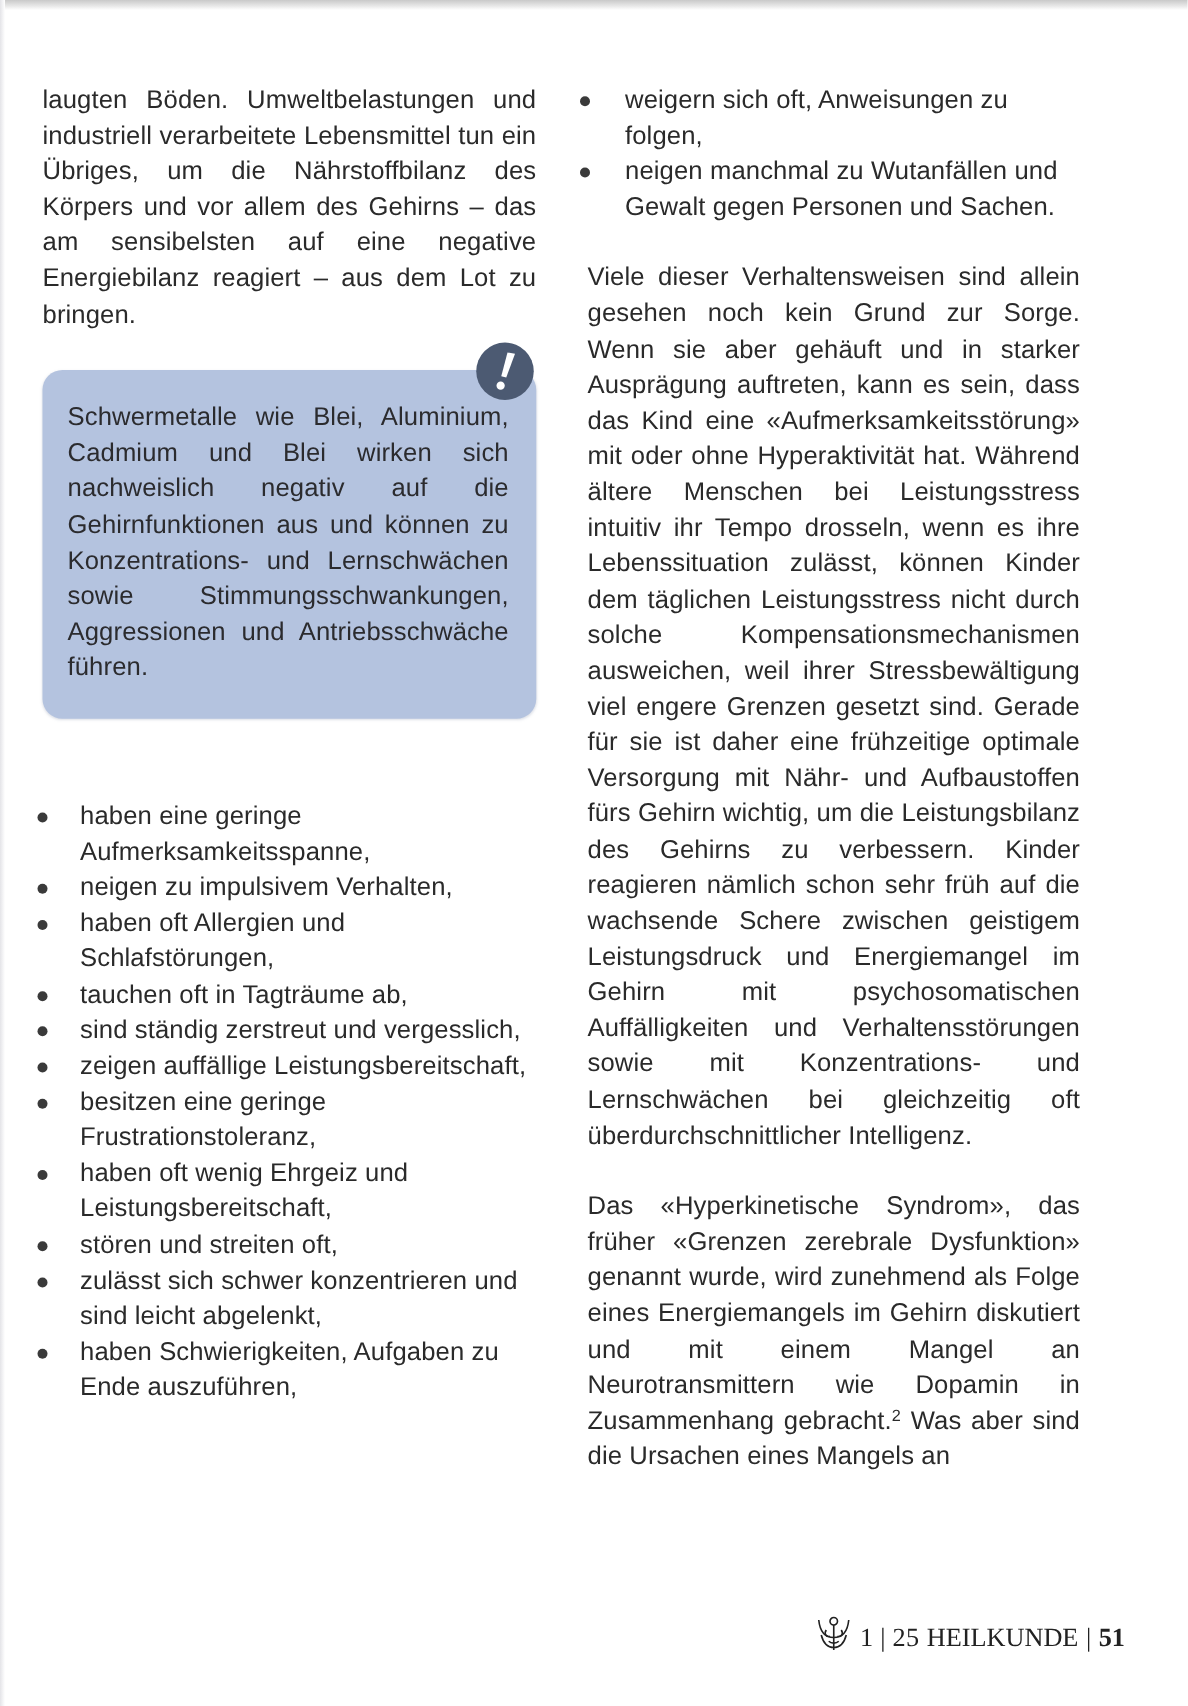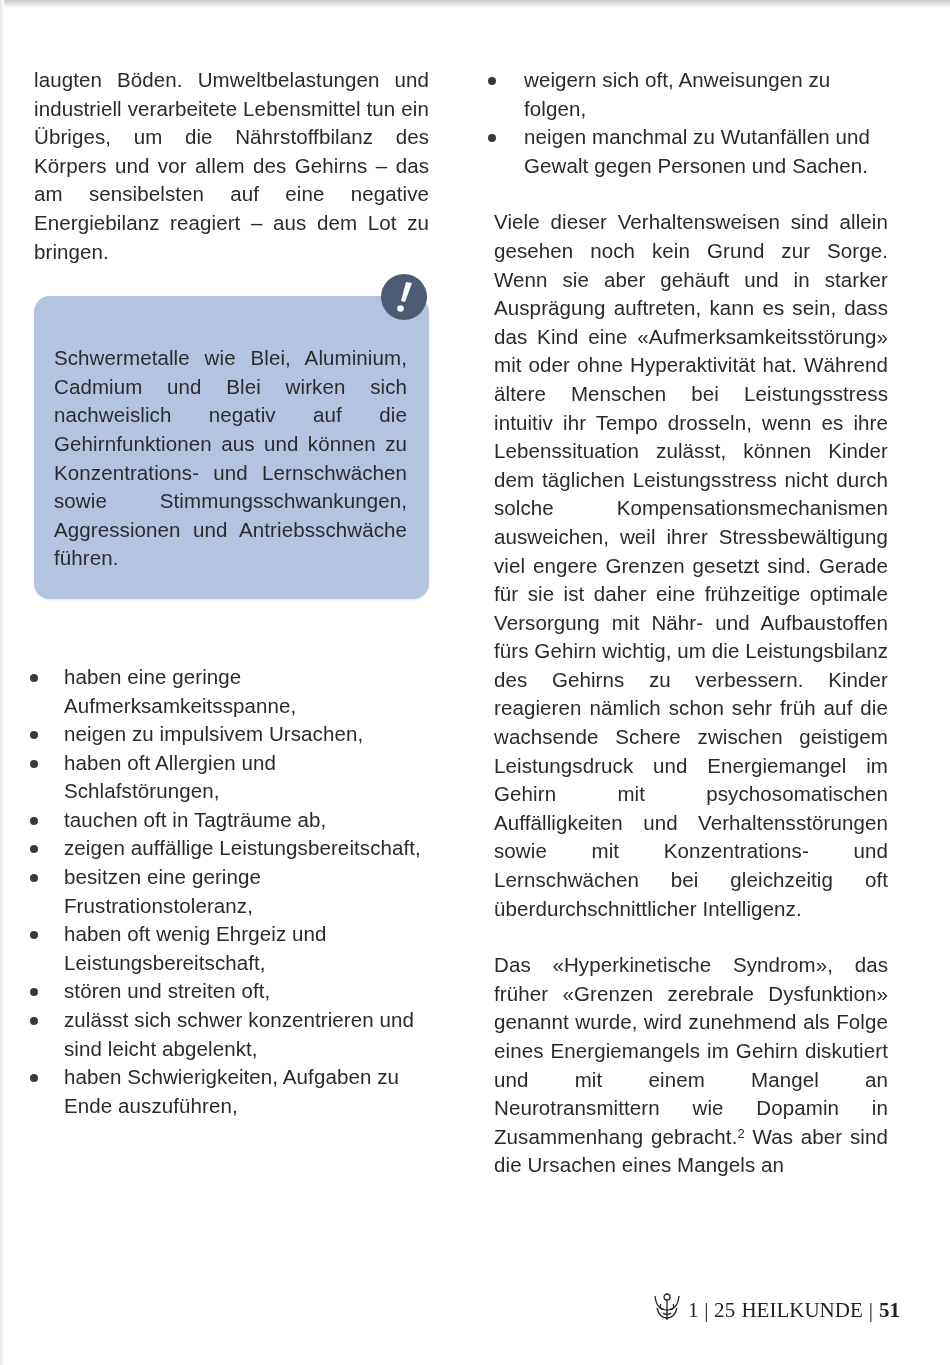--- a/index.html
+++ b/index.html
@@ -29,21 +29,21 @@
     }
     .col {
       position: absolute;
       top: 66px;
       width: 395px;
       font-size: 20.5px;
       line-height: 28.6px;
       letter-spacing: 0.1px;
     }
     .col-left { left: 34px; }
-    .col-right { left: 494px; width: 394px; }
+    .col-right { left: 470px; width: 394px; }
     p {
       margin: 0;
       text-align: justify;
       hyphens: manual;
     }
     .para-gap { height: 28px; }
     .callout-wrap {
       position: relative;
       margin-top: 30px;
       width: 395px;
@@ -51,21 +51,20 @@
     .callout {
       background: #b4c3df;
       border-radius: 16px;
       padding: 24px 22px 26px 20px;
       box-shadow: 0 1px 2px rgba(120,130,160,0.25);
     }
     .callout p {
       font-size: 20.5px;
       line-height: 28.6px;
       color: #2b2b2e;
-      margin-top: 24px;
     }
     .alert-icon {
       position: absolute;
       right: 2px;
       top: -22px;
       width: 46px;
       height: 46px;
       border-radius: 50%;
       background: #4c5a72;
       display: flex;
@@ -131,23 +130,24 @@
     <div class="callout">
       <p>Schwermetalle wie Blei, Aluminium, Cadmium und Blei wirken sich nachweislich negativ auf die Gehirnfunktionen aus und können zu Konzentrations- und Lernschwächen sowie Stimmungsschwankungen, Aggressionen und Antriebsschwäche führen.</p>
     </div>
   </div>
 
   <div style="height:36px"></div>
   <div style="height:28px"></div>
 
   <ul class="bullets">
     <li>haben eine geringe Aufmerksamkeitsspanne,</li>
-    <li>neigen zu impulsivem Ursachen,</li>
+    <li>neigen zu impulsivem Verhalten,</li>
     <li>haben oft Allergien und Schlafstörungen,</li>
     <li>tauchen oft in Tagträume ab,</li>
+    <li>sind ständig zerstreut und vergesslich,</li>
     <li>zeigen auffällige Leistungsbereitschaft,</li>
     <li>besitzen eine geringe Frustrationstoleranz,</li>
     <li>haben oft wenig Ehrgeiz und Leistungsbereitschaft,</li>
     <li>stören und streiten oft,</li>
     <li>zulässt sich schwer konzentrieren und sind leicht abgelenkt,</li>
     <li>haben Schwierigkeiten, Aufgaben zu Ende auszuführen,</li>
   </ul>
 </div>
 
 <div class="col col-right">

